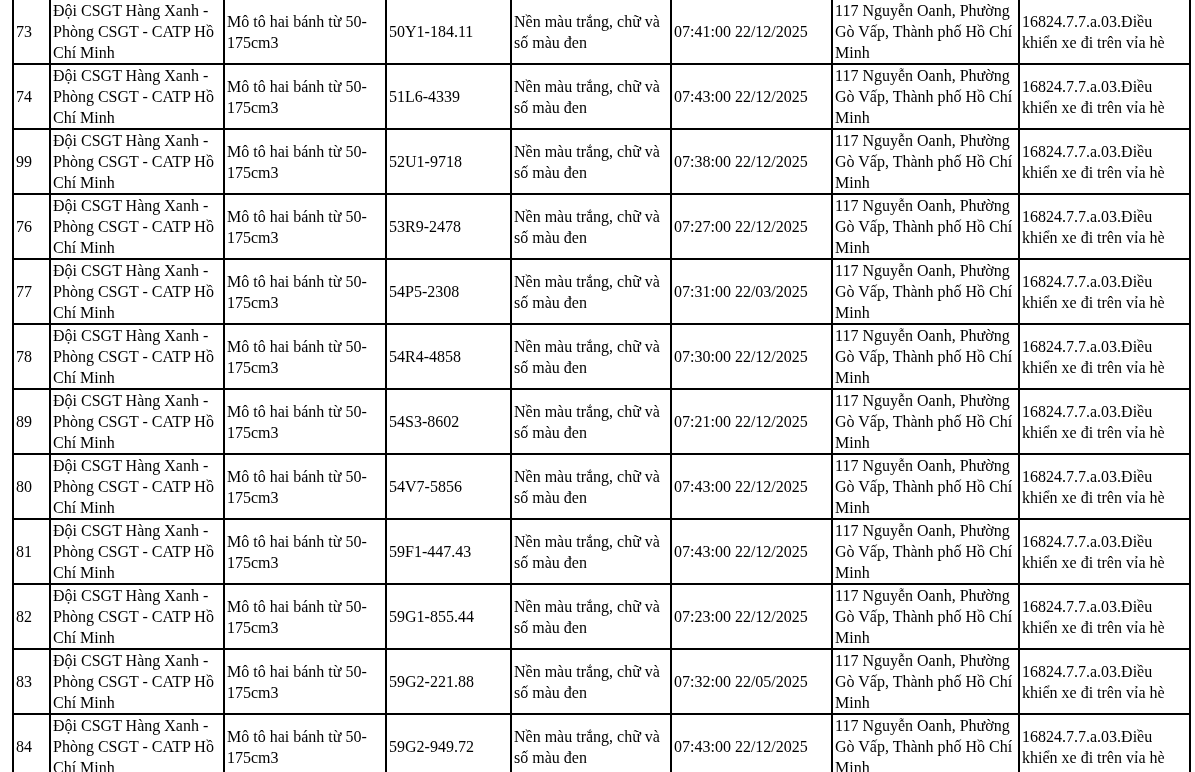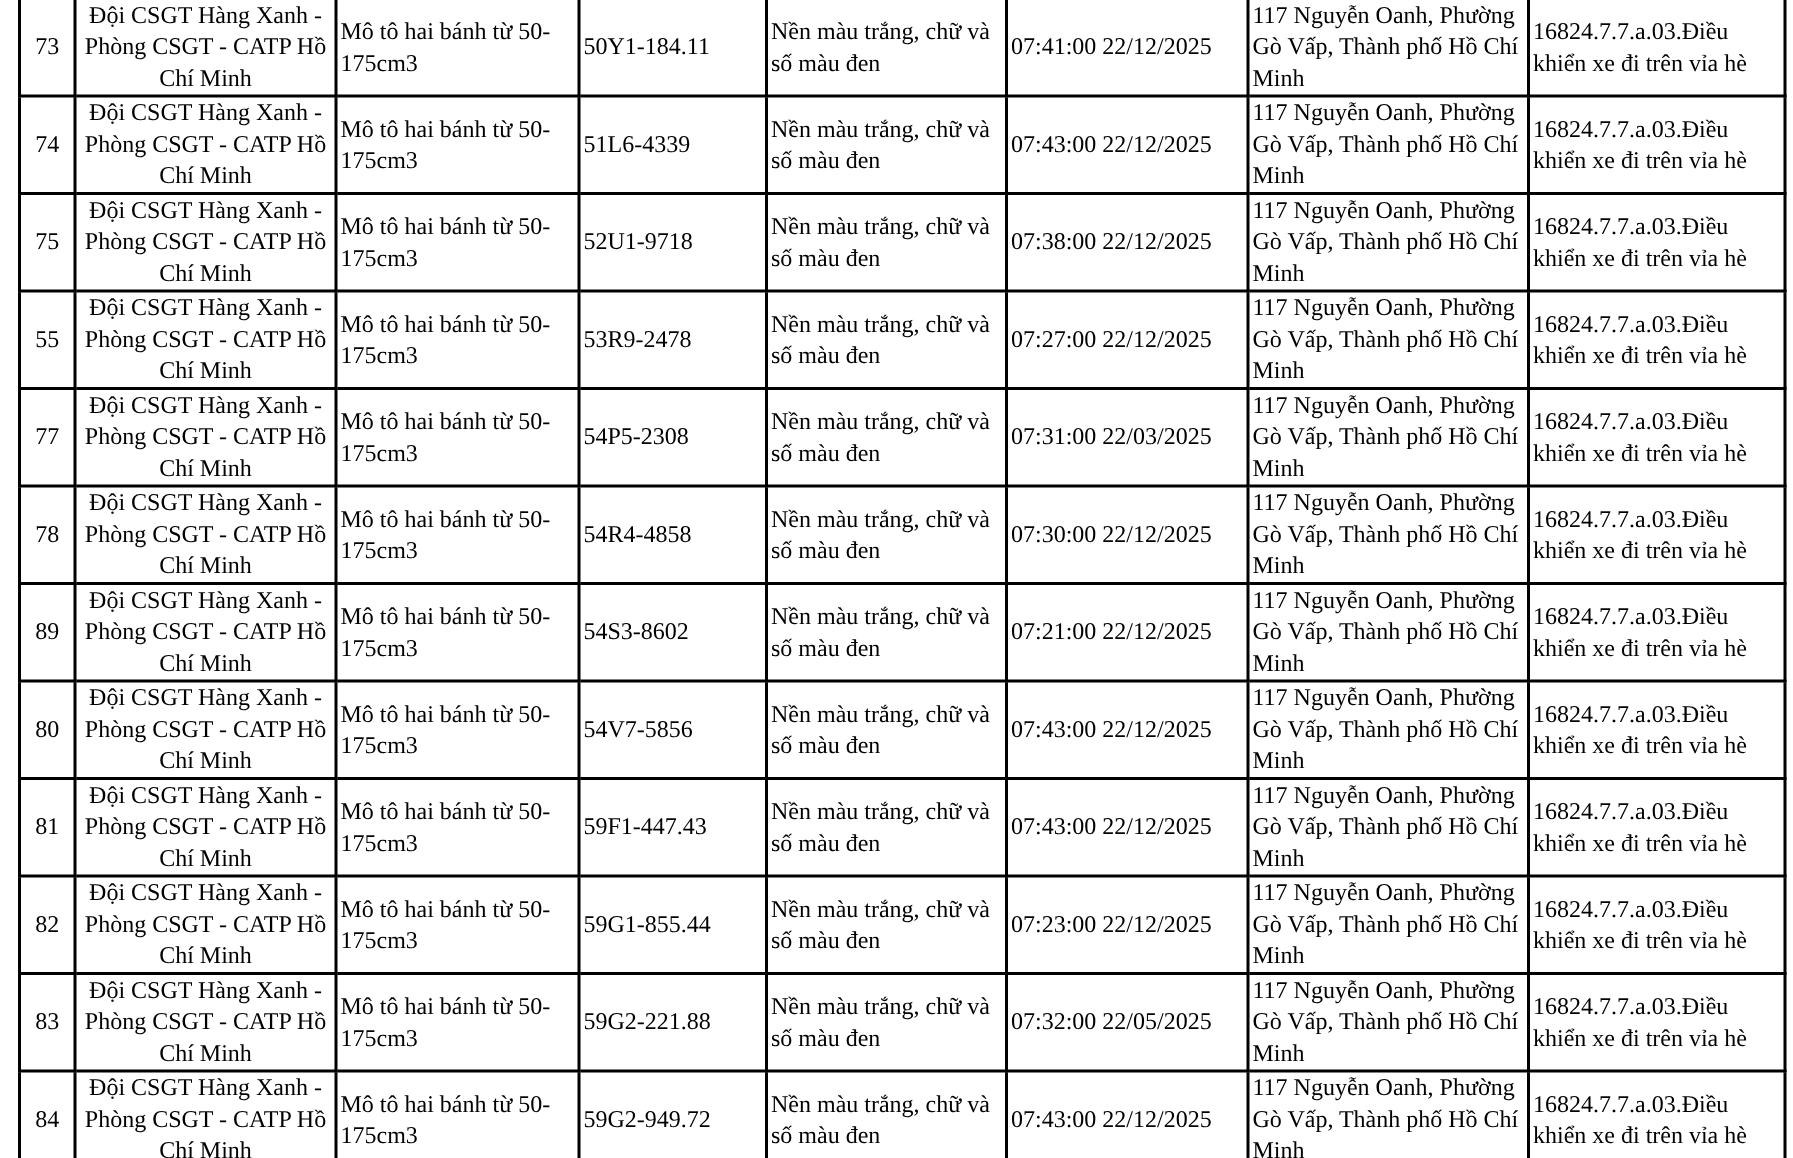--- a/index.html
+++ b/index.html
@@ -27,22 +27,22 @@
     border: 2px solid #000;
     font-size: 16px;
     line-height: 21px;
     padding: 0 2px;
     vertical-align: middle;
     overflow: hidden;
   }
   table.violations tr {
     height: 64px;
   }
-  td.c-stt { text-align: center; }
-  td.c-unit { text-align: center; }
+  td.c-stt { }
+  td.c-unit { }
   td.c-vehicle, td.c-plate, td.c-color, td.c-time, td.c-place, td.c-violation { text-align: left; }
 </style>
 </head>
 <body>
 
 <table class="violations">
   <colgroup>
     <col style="width:37px">
     <col style="width:174px">
     <col style="width:162px">
@@ -69,32 +69,32 @@
     <td class="c-unit">Đội CSGT Hàng Xanh - Phòng CSGT - CATP Hồ Chí Minh</td>
     <td class="c-vehicle">Mô tô hai bánh từ 50-175cm3</td>
     <td class="c-plate">51L6-4339</td>
     <td class="c-color">Nền màu trắng, chữ và số màu đen</td>
     <td class="c-time">07:43:00 22/12/2025</td>
     <td class="c-place">117 Nguyễn Oanh, Phường Gò Vấp, Thành phố Hồ Chí Minh</td>
     <td class="c-violation">16824.7.7.a.03.Điều khiển xe đi trên vỉa hè</td>
   </tr>
 
   <tr>
-    <td class="c-stt">75</td>
+    <td class="c-stt">99</td>
     <td class="c-unit">Đội CSGT Hàng Xanh - Phòng CSGT - CATP Hồ Chí Minh</td>
     <td class="c-vehicle">Mô tô hai bánh từ 50-175cm3</td>
     <td class="c-plate">52U1-9718</td>
     <td class="c-color">Nền màu trắng, chữ và số màu đen</td>
     <td class="c-time">07:38:00 22/12/2025</td>
     <td class="c-place">117 Nguyễn Oanh, Phường Gò Vấp, Thành phố Hồ Chí Minh</td>
     <td class="c-violation">16824.7.7.a.03.Điều khiển xe đi trên vỉa hè</td>
   </tr>
 
   <tr>
-    <td class="c-stt">55</td>
+    <td class="c-stt">76</td>
     <td class="c-unit">Đội CSGT Hàng Xanh - Phòng CSGT - CATP Hồ Chí Minh</td>
     <td class="c-vehicle">Mô tô hai bánh từ 50-175cm3</td>
     <td class="c-plate">53R9-2478</td>
     <td class="c-color">Nền màu trắng, chữ và số màu đen</td>
     <td class="c-time">07:27:00 22/12/2025</td>
     <td class="c-place">117 Nguyễn Oanh, Phường Gò Vấp, Thành phố Hồ Chí Minh</td>
     <td class="c-violation">16824.7.7.a.03.Điều khiển xe đi trên vỉa hè</td>
   </tr>
 
   <tr>

